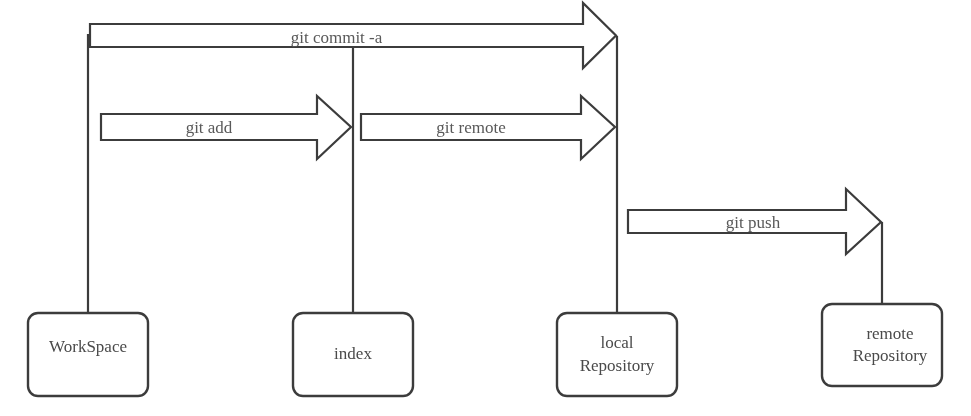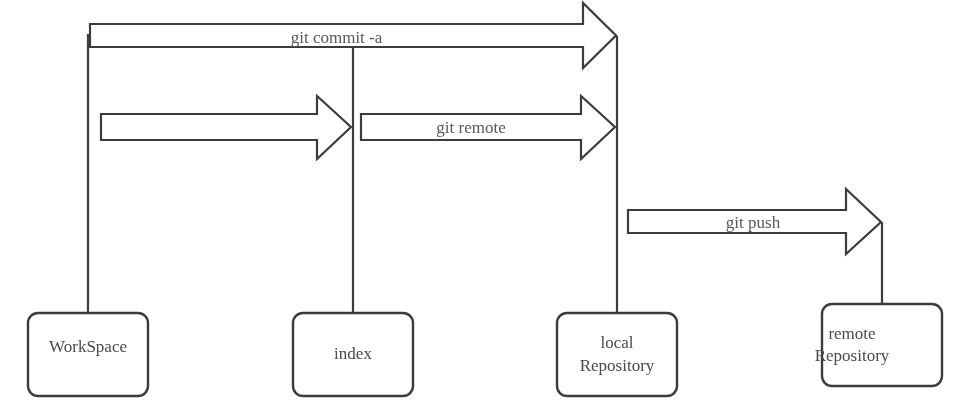--- a/index.html
+++ b/index.html
@@ -90,29 +90,30 @@
     <path class="shape-stroke" d="M 628,210 L 846,210 L 846,189 L 881,222 L 846,254 L 846,233 L 628,233 Z"></path>
 
     <rect class="node-box" x="28" y="313" rx="10" ry="10" width="120" height="83"></rect>
     <rect class="node-box" x="293" y="313" rx="10" ry="10" width="120" height="83"></rect>
     <rect class="node-box" x="557" y="313" rx="10" ry="10" width="120" height="83"></rect>
     <rect class="node-box" x="822" y="304" rx="10" ry="10" width="120" height="82"></rect>
   </svg>
 
   <div class="arrow-label" style="left:90px; top:29px; width:493px;">git commit -a</div>
 
+  <div class="arrow-label" style="left:101px; top:119px; width:216px;">git add</div>
 
   <div class="arrow-label" style="left:361px; top:119px; width:220px;">git remote</div>
 
   <div class="arrow-label" style="left:628px; top:214px; width:218px;margin-left:16px;">git push</div>
 
   <div class="node-label" style="left:28px; top:306px; width:120px; height:83px;">WorkSpace</div>
 
   <div class="node-label" style="left:293px; top:313px; width:120px; height:83px;">index</div>
 
   <div class="node-label" style="left:557px; top:313px; width:120px; height:83px;">local
 Repository</div>
 
-  <div class="node-label" style="left:792px; top:304px; width:120px; height:82px;">remote
+  <div class="node-label" style="left:830px; top:304px; width:120px; height:82px;">remote
 Repository</div>
 
 
 </div>
 
 </body></html>

